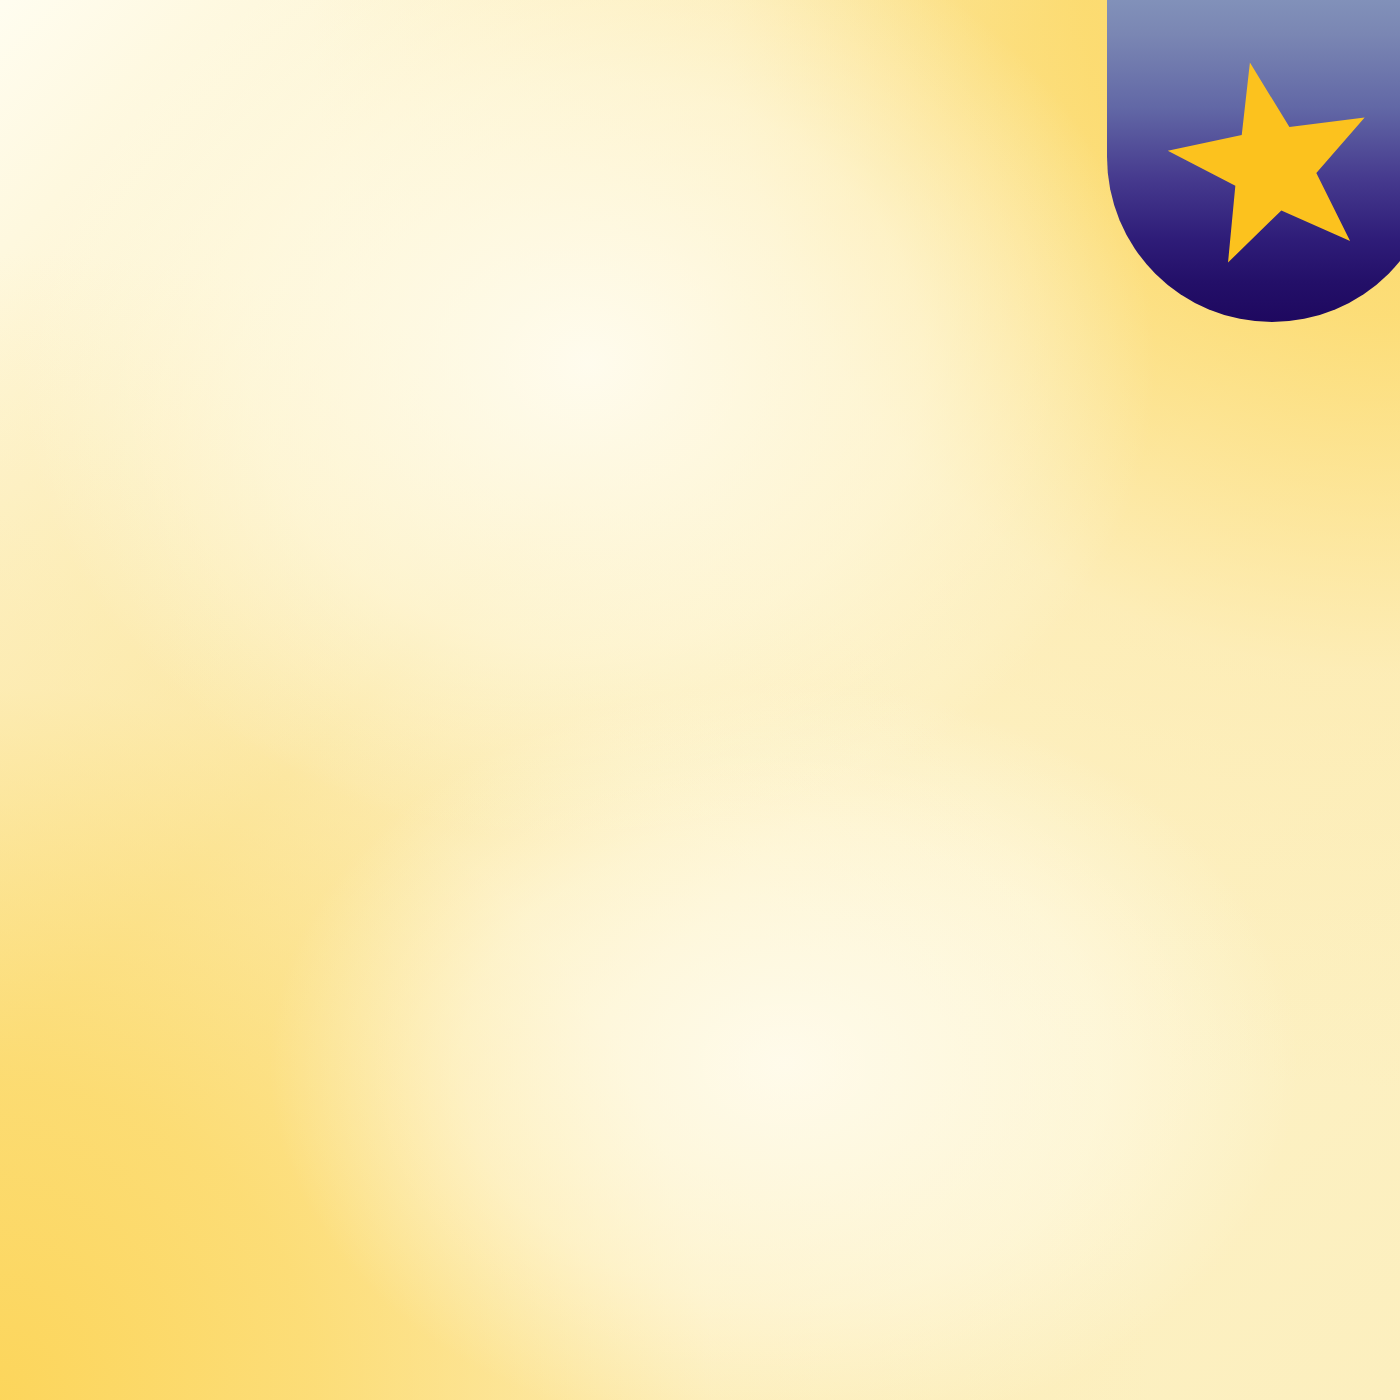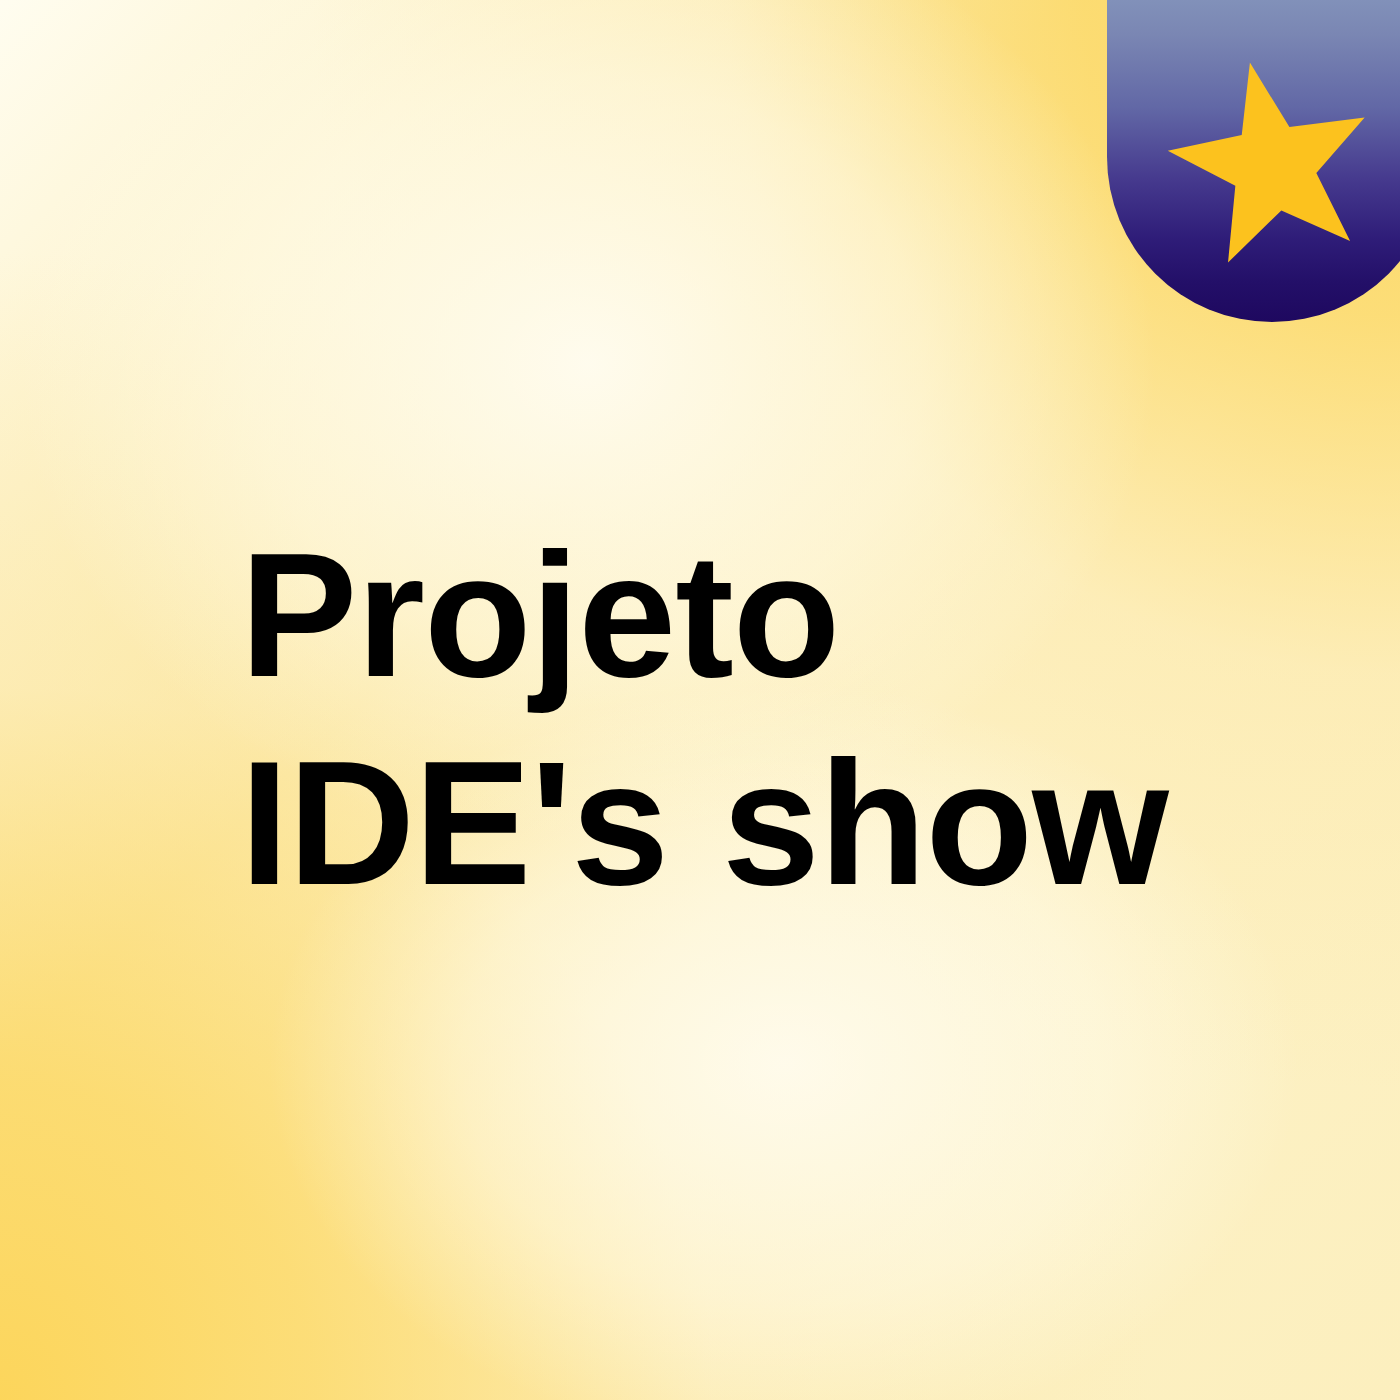--- a/index.html
+++ b/index.html
@@ -130,17 +130,14 @@
   <div class="bg-center-light"></div>
 
   <div class="badge">
     <span class="badge-star">
       <svg viewBox="0 0 100 100" xmlns="http://www.w3.org/2000/svg" aria-hidden="true">
         <polygon fill="currentColor" points="50,4 62,38 98,41 70,62 79,97 50,76 20,95 31,60 3,37 39,37"></polygon>
       </svg>
     </span>
   </div>
 
-  <div class="title-block">
-    <h1 class="title-text">Projeto IDE's show</h1>
-  </div>
 
 </div>
 
 </body></html>

